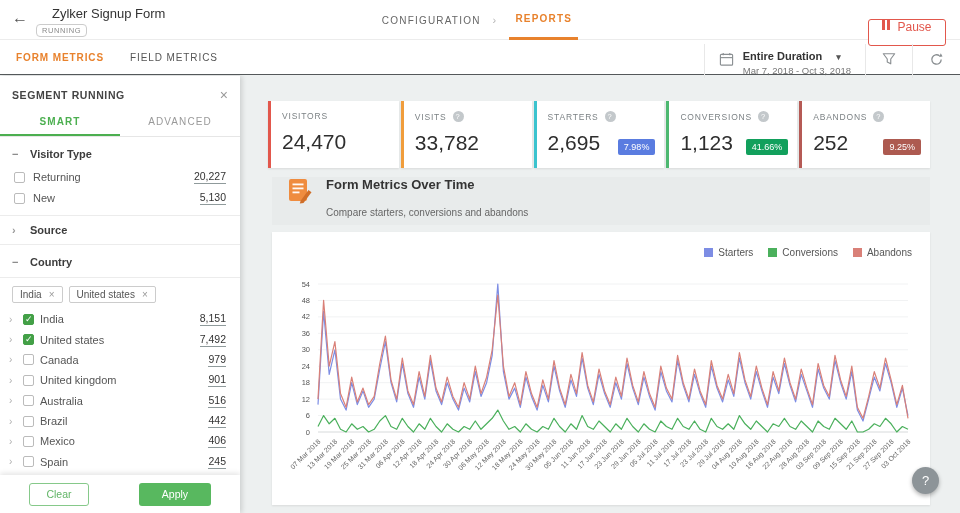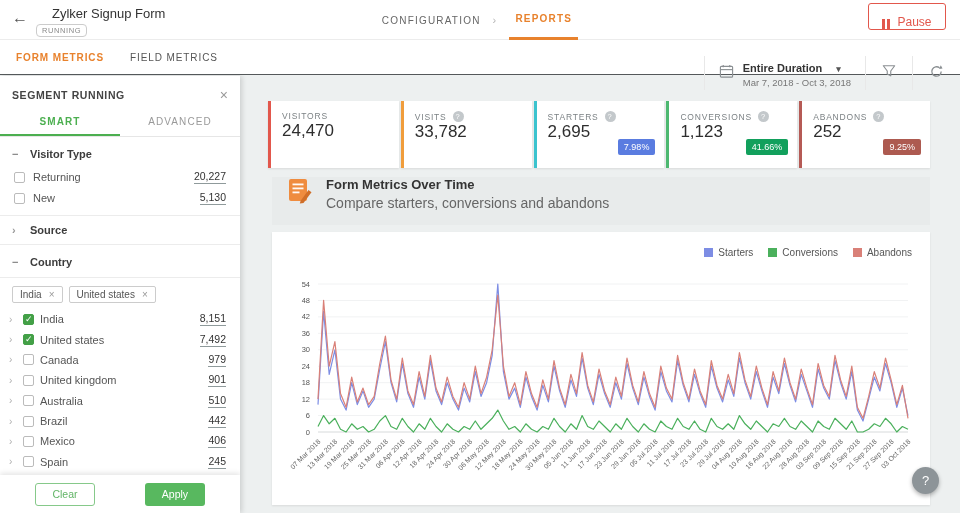--- a/index.html
+++ b/index.html
@@ -14,28 +14,28 @@
   
   .header { position:absolute; top:0; left:0; right:0; height:75px; background:#fff; border-bottom:1px solid #54585a; z-index:5; }
   .header-row1 { position:relative; height:40px; border-bottom:1px solid #ececec; }
   .back-btn { position:absolute; left:12px; top:9px; font-size:16px; color:#555; cursor:pointer; background:none; border:none; }
   .form-title { position:absolute; left:52px; top:6px; font-size:13px; color:#333; }
   .running-badge { position:absolute; left:36px; top:24px; font-size:7.5px; color:#8a8a8a; border:1px solid #ccc; border-radius:4px; padding:1px 5px; letter-spacing:.6px; }
   .breadcrumb { position:absolute; left:0; right:0; top:0; height:40px; display:flex; justify-content:center; align-items:stretch; gap:12px; font-size:10px; letter-spacing:1.2px; }
   .crumb { display:flex; align-items:center; color:#666; cursor:pointer; }
   .crumb-sep { display:flex; align-items:center; color:#b5b5b5; font-size:11px; }
   .crumb.active { color:#e8822d; border-bottom:3px solid #e8822d; padding:0 6px; font-weight:bold; }
-  .pause-btn { position:absolute; right:14px; top:3px; width:78px; height:27px; background:#fff; border:1px solid #e2574c; border-radius:3px; color:#e2574c; font-size:12px; display:flex; align-items:flex-end; justify-content:center; gap:7px; cursor:pointer; font-family:inherit; }
+  .pause-btn { position:absolute; right:14px; top:19px; width:78px; height:27px; background:#fff; border:1px solid #e2574c; border-radius:3px; color:#e2574c; font-size:12px; display:flex; align-items:flex-start; justify-content:center; gap:7px; cursor:pointer; font-family:inherit; }
   .pause-bars { display:inline-flex; gap:2px; }
   .pause-bars i { display:block; width:3px; height:10px; background:#e2574c; }
   .header-row2 { position:relative; height:34px; }
   .metric-tabs { position:absolute; left:16px; top:0; height:34px; display:flex; gap:26px; align-items:center; font-size:10px; letter-spacing:.9px; }
   .metric-tab { cursor:pointer; color:#555; }
   .metric-tab.active { color:#e8822d; font-weight:bold; }
-  .toolbar-right { position:absolute; right:0; top:16px; height:34px; display:flex; align-items:center; }
+  .toolbar-right { position:absolute; right:0; top:4px; height:34px; display:flex; align-items:center; }
   .duration-block { display:flex; align-items:center; gap:9px; padding:0 14px; height:100%; border-left:1px solid #e8e8e8; cursor:pointer; }
   .duration-texts { line-height:1.25; }
   .duration-label { font-size:11px; font-weight:bold; color:#333; }
   .duration-caret { font-size:9px; color:#555; margin-left:14px; }
   .duration-range { font-size:9.5px; color:#777; }
   .icon-btn { height:100%; display:flex; align-items:center; padding:0 16px; border-left:1px solid #e8e8e8; cursor:pointer; background:none; }
   
   .panel { position:absolute; left:0; top:76px; width:240px; bottom:0; background:#fff; box-shadow:2px 0 5px rgba(0,0,0,.14); z-index:4; overflow:hidden; }
   .panel-head { display:flex; justify-content:space-between; align-items:center; padding:12px 12px 6px; }
   .panel-title { font-size:10.5px; font-weight:bold; letter-spacing:.6px; color:#444; }
@@ -54,32 +54,32 @@
   .source-row { display:flex; align-items:center; gap:9px; padding:8px 12px; margin-top:6px; font-size:11px; font-weight:bold; color:#3c3c3c; border-top:1px solid #ececec; border-bottom:1px solid #ececec; cursor:pointer; }
   .exp-ico { color:#999; font-size:11px; width:9px; }
   .country-head { border-bottom:1px solid #ececec; padding-bottom:9px; }
   .chips-row { display:flex; gap:6px; padding:8px 12px 6px; flex-wrap:wrap; }
   .chip { display:flex; align-items:center; gap:7px; border:1px solid #ccc; border-radius:2px; padding:2px 7px; font-size:10px; color:#555; cursor:pointer; }
   .chip-x { color:#999; font-size:10px; }
   .country-row { display:flex; align-items:center; gap:6px; padding:3.2px 14px 3.2px 9px; font-size:11px; color:#555; }
   .row-chev { color:#b0b0b0; font-size:10px; width:8px; cursor:pointer; }
   .panel-footer { position:absolute; bottom:0; left:0; right:0; height:38px; background:#fff; box-shadow:0 -2px 5px rgba(0,0,0,.1); display:flex; align-items:center; justify-content:center; gap:10px; z-index:2; }
   .btn-clear { width:60px; height:23px; background:#fff; border:1px solid #86c98a; border-radius:3px; color:#62b567; font-size:10.5px; cursor:pointer; font-family:inherit; }
-  .btn-apply { width:60px; height:23px; background:#58b85f; border:none; border-radius:3px; color:#fff; font-size:10.5px; cursor:pointer; font-family:inherit;margin-left:40px; }
+  .btn-apply { width:72px; height:23px; background:#58b85f; border:none; border-radius:3px; color:#fff; font-size:10.5px; cursor:pointer; font-family:inherit;margin-left:40px; }
   
   .metrics-row { position:absolute; left:268px; top:101px; right:30px; display:flex; gap:2px; }
   .metric-card { flex:1; position:relative; background:#fff; height:67px; border-left:3px solid #ccc; box-shadow:0 1px 2px rgba(0,0,0,.09); padding:10px 10px 0 11px; }
   .metric-label { display:flex; align-items:center; gap:6px; font-size:8.5px; letter-spacing:.8px; color:#7c8285; }
   .help-dot { width:11px; height:11px; min-width:11px; border-radius:50%; background:#c3c8cb; color:#fff; font-size:7.5px; line-height:11px; text-align:center; cursor:pointer; }
-  .metric-value { font-size:17px; color:#2e2e2e; }
+  .metric-value { margin-top:9px; font-size:21px; color:#2e2e2e; }
   .metric-badge { position:absolute; right:9px; bottom:13px; color:#fff; font-size:9px; padding:3px 6px; border-radius:2px; }
   
   .ot-band { position:absolute; left:272px; top:177px; right:30px; height:48px; background:#e8ebeb; display:flex; gap:13px; padding-left:14px; }
   .ot-title { font-size:13px; font-weight:bold; color:#333; }
-  .ot-sub { font-size:14px; color:#666; margin-top:3px; }
+  .ot-sub { font-size:10px; color:#666; margin-top:15px; }
   .chart-card { position:absolute; left:272px; top:232px; right:30px; height:273px; background:#fff; box-shadow:0 1px 2px rgba(0,0,0,.09); }
   .legend { position:absolute; top:15px; right:18px; display:flex; gap:15px; font-size:10px; color:#555; }
   .legend-item { display:flex; align-items:center; cursor:pointer; }
   .legend-swatch { width:9px; height:9px; margin-right:5px; background:#999; }
   #chart-svg { position:absolute; left:0; top:34px; }
   .help-fab { position:absolute; right:21px; bottom:19px; width:27px; height:27px; border-radius:50%; background:#8d9498; color:#fff; font-size:13px; text-align:center; line-height:27px; box-shadow:0 2px 4px rgba(0,0,0,.3); cursor:pointer; border:none; z-index:6; font-family:inherit; }
 </style>
 </head>
 <body>
 
@@ -210,21 +210,21 @@
   <div class="country-row">
     <span class="row-chev">›</span>
     <span class="checkbox"></span>
     <span>United kingdom</span>
     <span class="opt-count">901</span>
   </div>
   <div class="country-row">
     <span class="row-chev">›</span>
     <span class="checkbox"></span>
     <span>Australia</span>
-    <span class="opt-count">510</span>
+    <span class="opt-count">516</span>
   </div>
   <div class="country-row">
     <span class="row-chev">›</span>
     <span class="checkbox"></span>
     <span>Brazil</span>
     <span class="opt-count">442</span>
   </div>
   <div class="country-row">
     <span class="row-chev">›</span>
     <span class="checkbox"></span>

